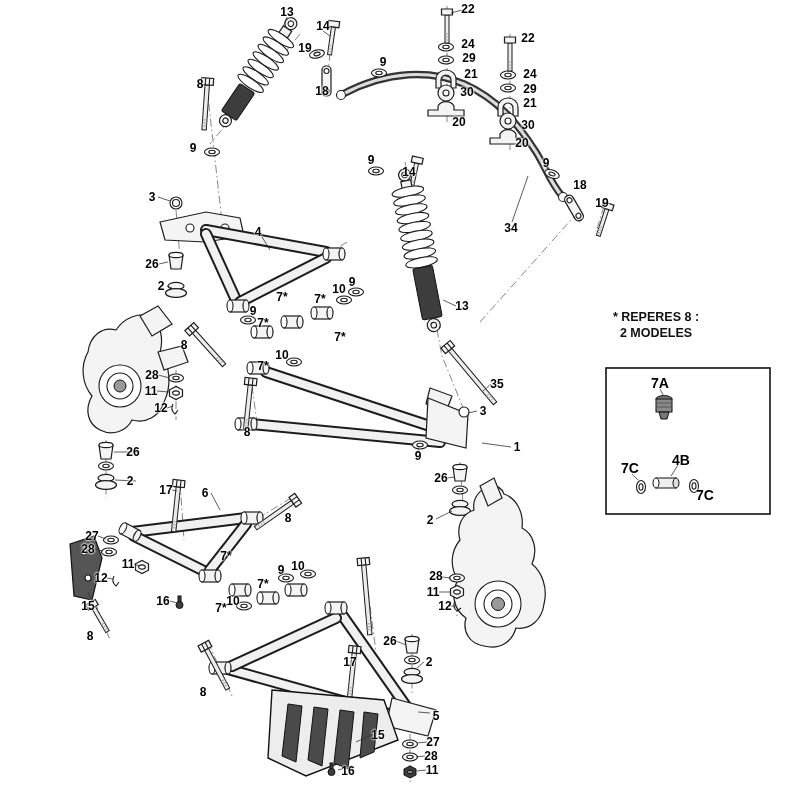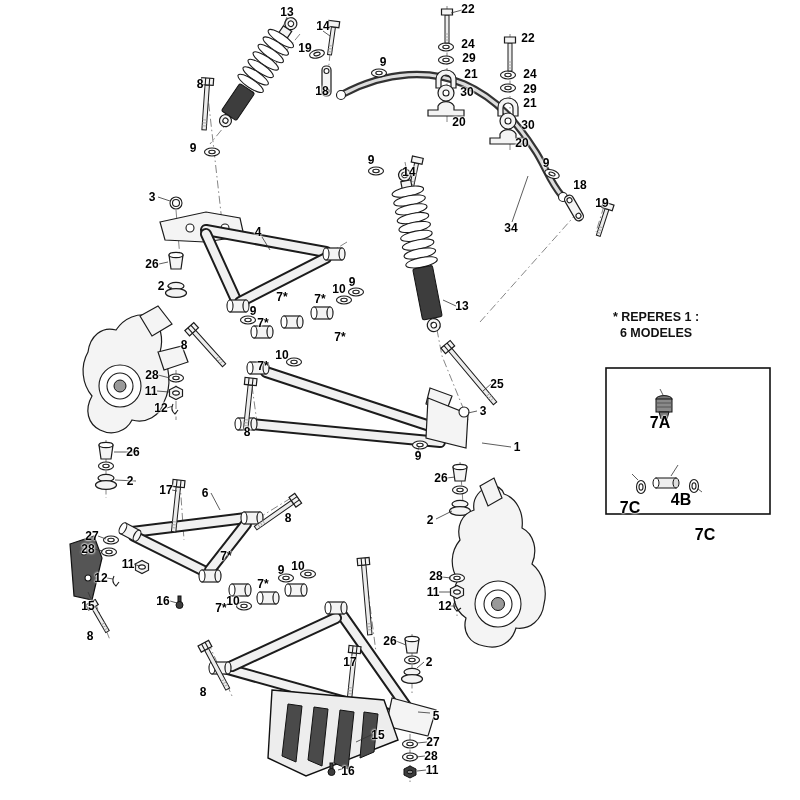--- a/index.html
+++ b/index.html
@@ -18,21 +18,21 @@
   .dash{fill:none;stroke:#777;stroke-width:0.9;stroke-dasharray:8 3 1.5 3;}
   .leader{fill:none;stroke:#333;stroke-width:0.8;}
   .bar{fill:none;stroke:#333;stroke-width:7.5;stroke-linecap:round;}
   .barin{fill:none;stroke:#ddd;stroke-width:3.2;stroke-linecap:round;}
   .callout-layer{position:absolute;left:0;top:0;width:100%;height:100%;pointer-events:none;}
   .callout{
     position:absolute;transform:translate(-50%,-50%);
     font-size:12px;font-weight:bold;line-height:1;color:#000;white-space:nowrap;
     text-shadow:0 0 2px #fff,0 0 2px #fff,0 0 3px #fff;
   }
-  .callout.inset-label{font-size:16px;margin-top:40px;}
+  .callout.inset-label{font-size:14px;}
   .note{
     position:absolute;left:586px;top:310px;width:140px;text-align:center;
     font-size:12.5px;font-weight:bold;color:#111;line-height:1.25;
   }
 </style>
 </head>
 <body>
 
 <div class="stage">
 
@@ -581,21 +581,21 @@
       <span class="callout" style="left: 282px; top: 297px;">7*</span>
       <span class="callout" style="left: 320px; top: 299px;">7*</span>
       <span class="callout" style="left: 462px; top: 306px;">13</span>
       <span class="callout" style="left: 253px; top: 311px;">9</span>
       <span class="callout" style="left: 263px; top: 323px;">7*</span>
       <span class="callout" style="left: 340px; top: 337px;">7*</span>
       <span class="callout" style="left: 184px; top: 345px;">8</span>
       <span class="callout" style="left: 282px; top: 355px;">10</span>
       <span class="callout" style="left: 263px; top: 366px;">7*</span>
       <span class="callout" style="left: 152px; top: 375px;">28</span>
-      <span class="callout" style="left: 497px; top: 384px;">25</span>
+      <span class="callout" style="left: 497px; top: 384px;">35</span>
       <span class="callout" style="left: 151px; top: 391px;">11</span>
       <span class="callout" style="left: 161px; top: 408px;">12</span>
       <span class="callout" style="left: 483px; top: 411px;">3</span>
       <span class="callout" style="left: 247px; top: 432px;">8</span>
       <span class="callout" style="left: 517px; top: 447px;">1</span>
       <span class="callout" style="left: 133px; top: 452px;">26</span>
       <span class="callout" style="left: 418px; top: 456px;">9</span>
       <span class="callout" style="left: 441px; top: 478px;">26</span>
       <span class="callout" style="left: 130px; top: 481px;">2</span>
       <span class="callout" style="left: 166px; top: 490px;">17</span>
@@ -628,17 +628,17 @@
       <span class="callout" style="left: 431px; top: 756px;">28</span>
       <span class="callout" style="left: 432px; top: 770px;">11</span>
       <span class="callout" style="left: 348px; top: 771px;">16</span>
       <span class="callout inset-label" style="left: 660px; top: 383px;">7A</span>
       <span class="callout inset-label" style="left: 681px; top: 460px;">4B</span>
       <span class="callout inset-label" style="left: 630px; top: 468px;">7C</span>
       <span class="callout inset-label" style="left: 705px; top: 495px;">7C</span>
     </div>
 
   <div class="note">
-    <div>* REPERES 1 :</div>
-    <div>6 MODELES</div>
+    <div>* REPERES 8 :</div>
+    <div>2 MODELES</div>
   </div>
 
 </div>
 
 </body></html>

